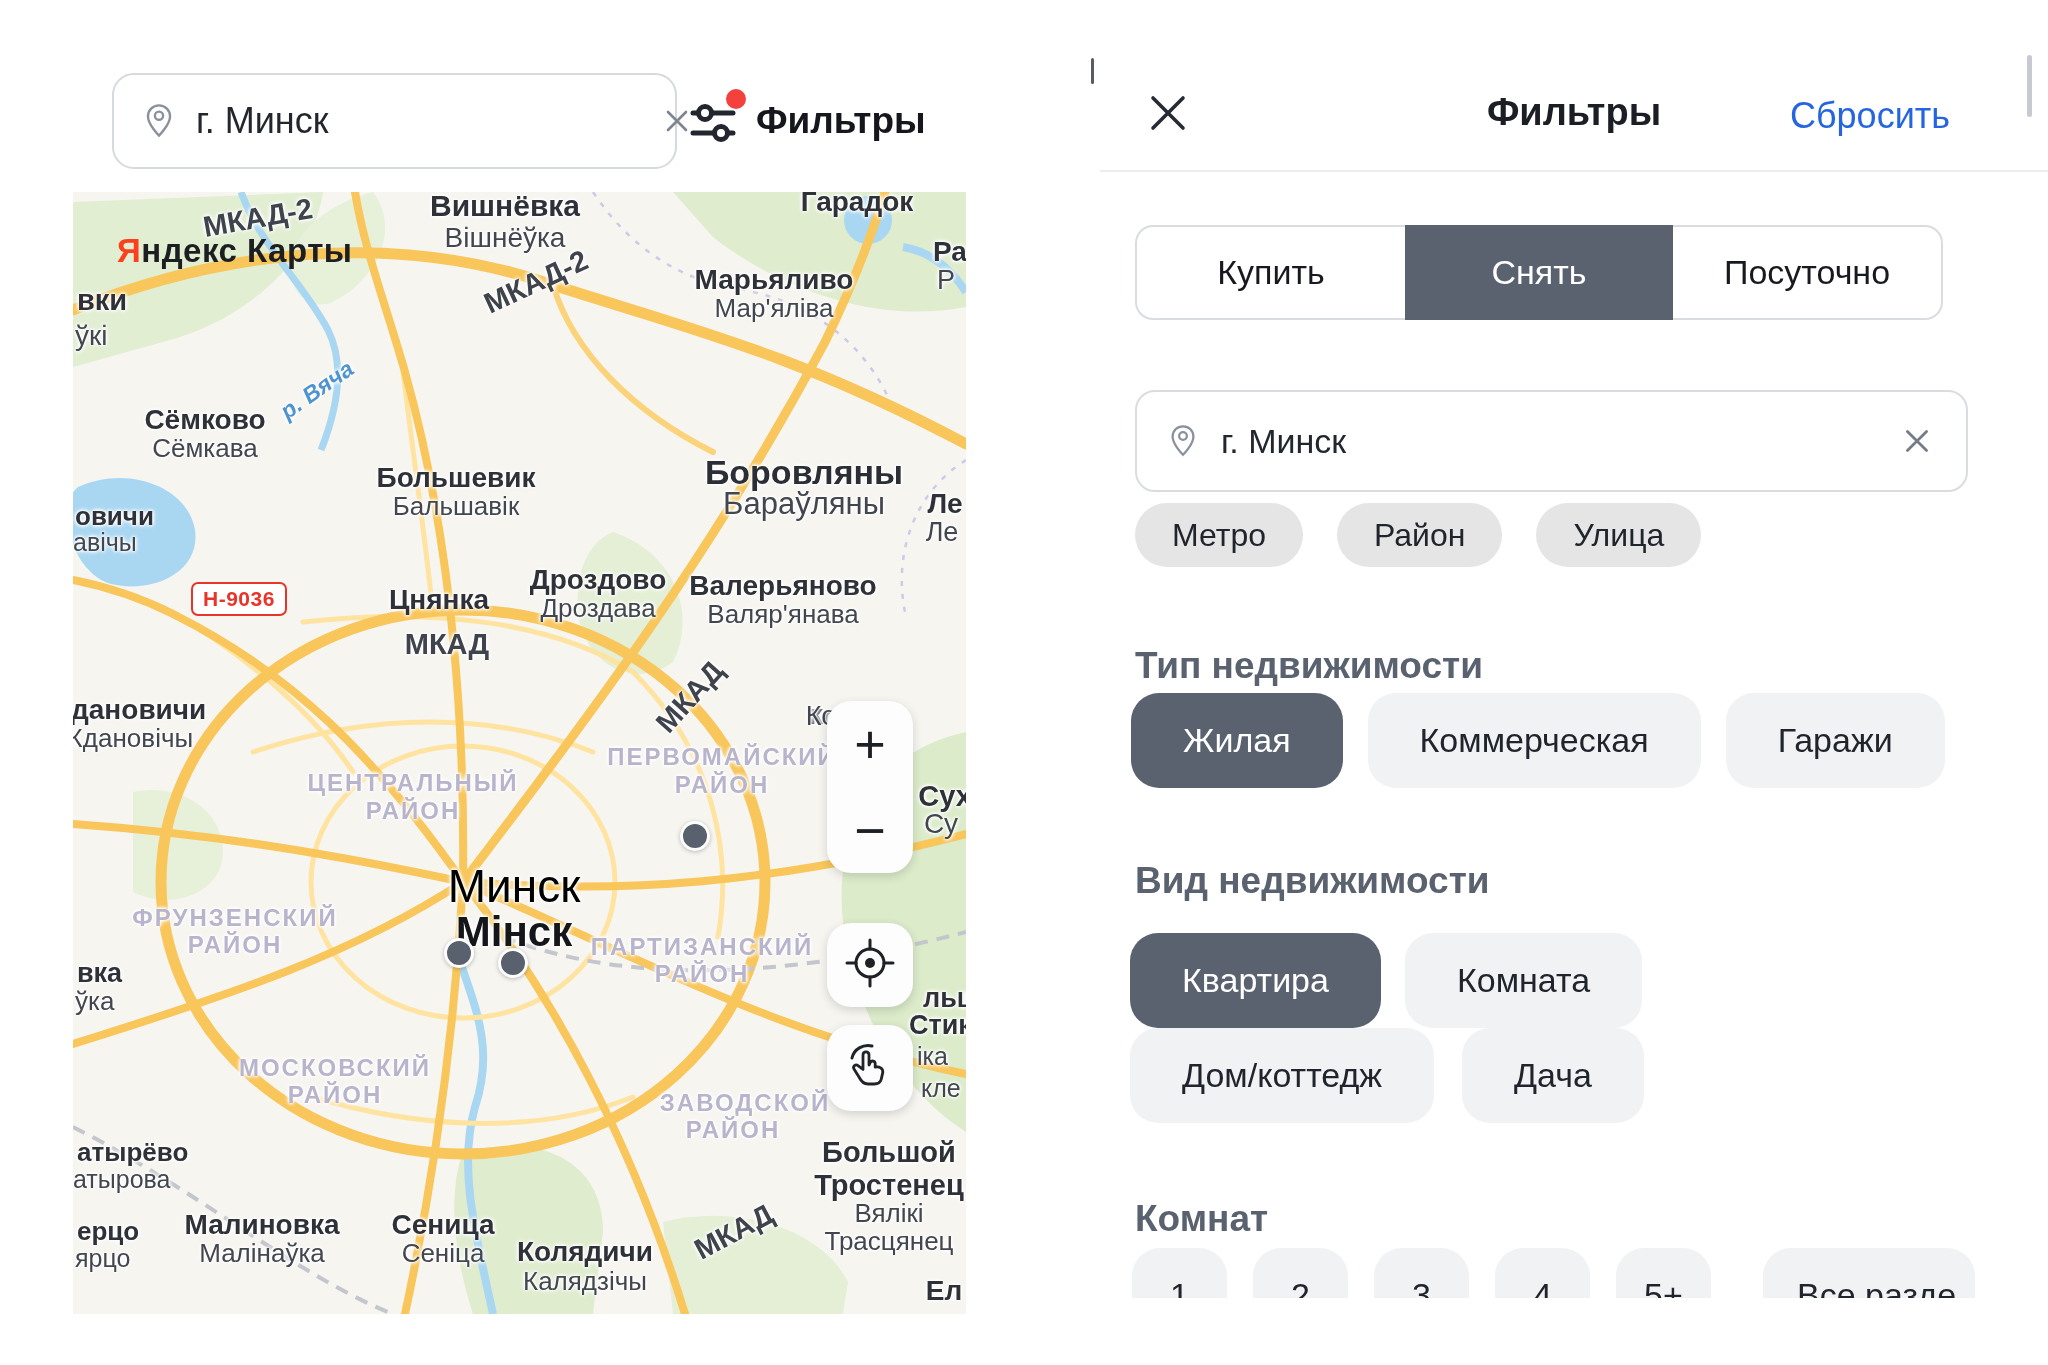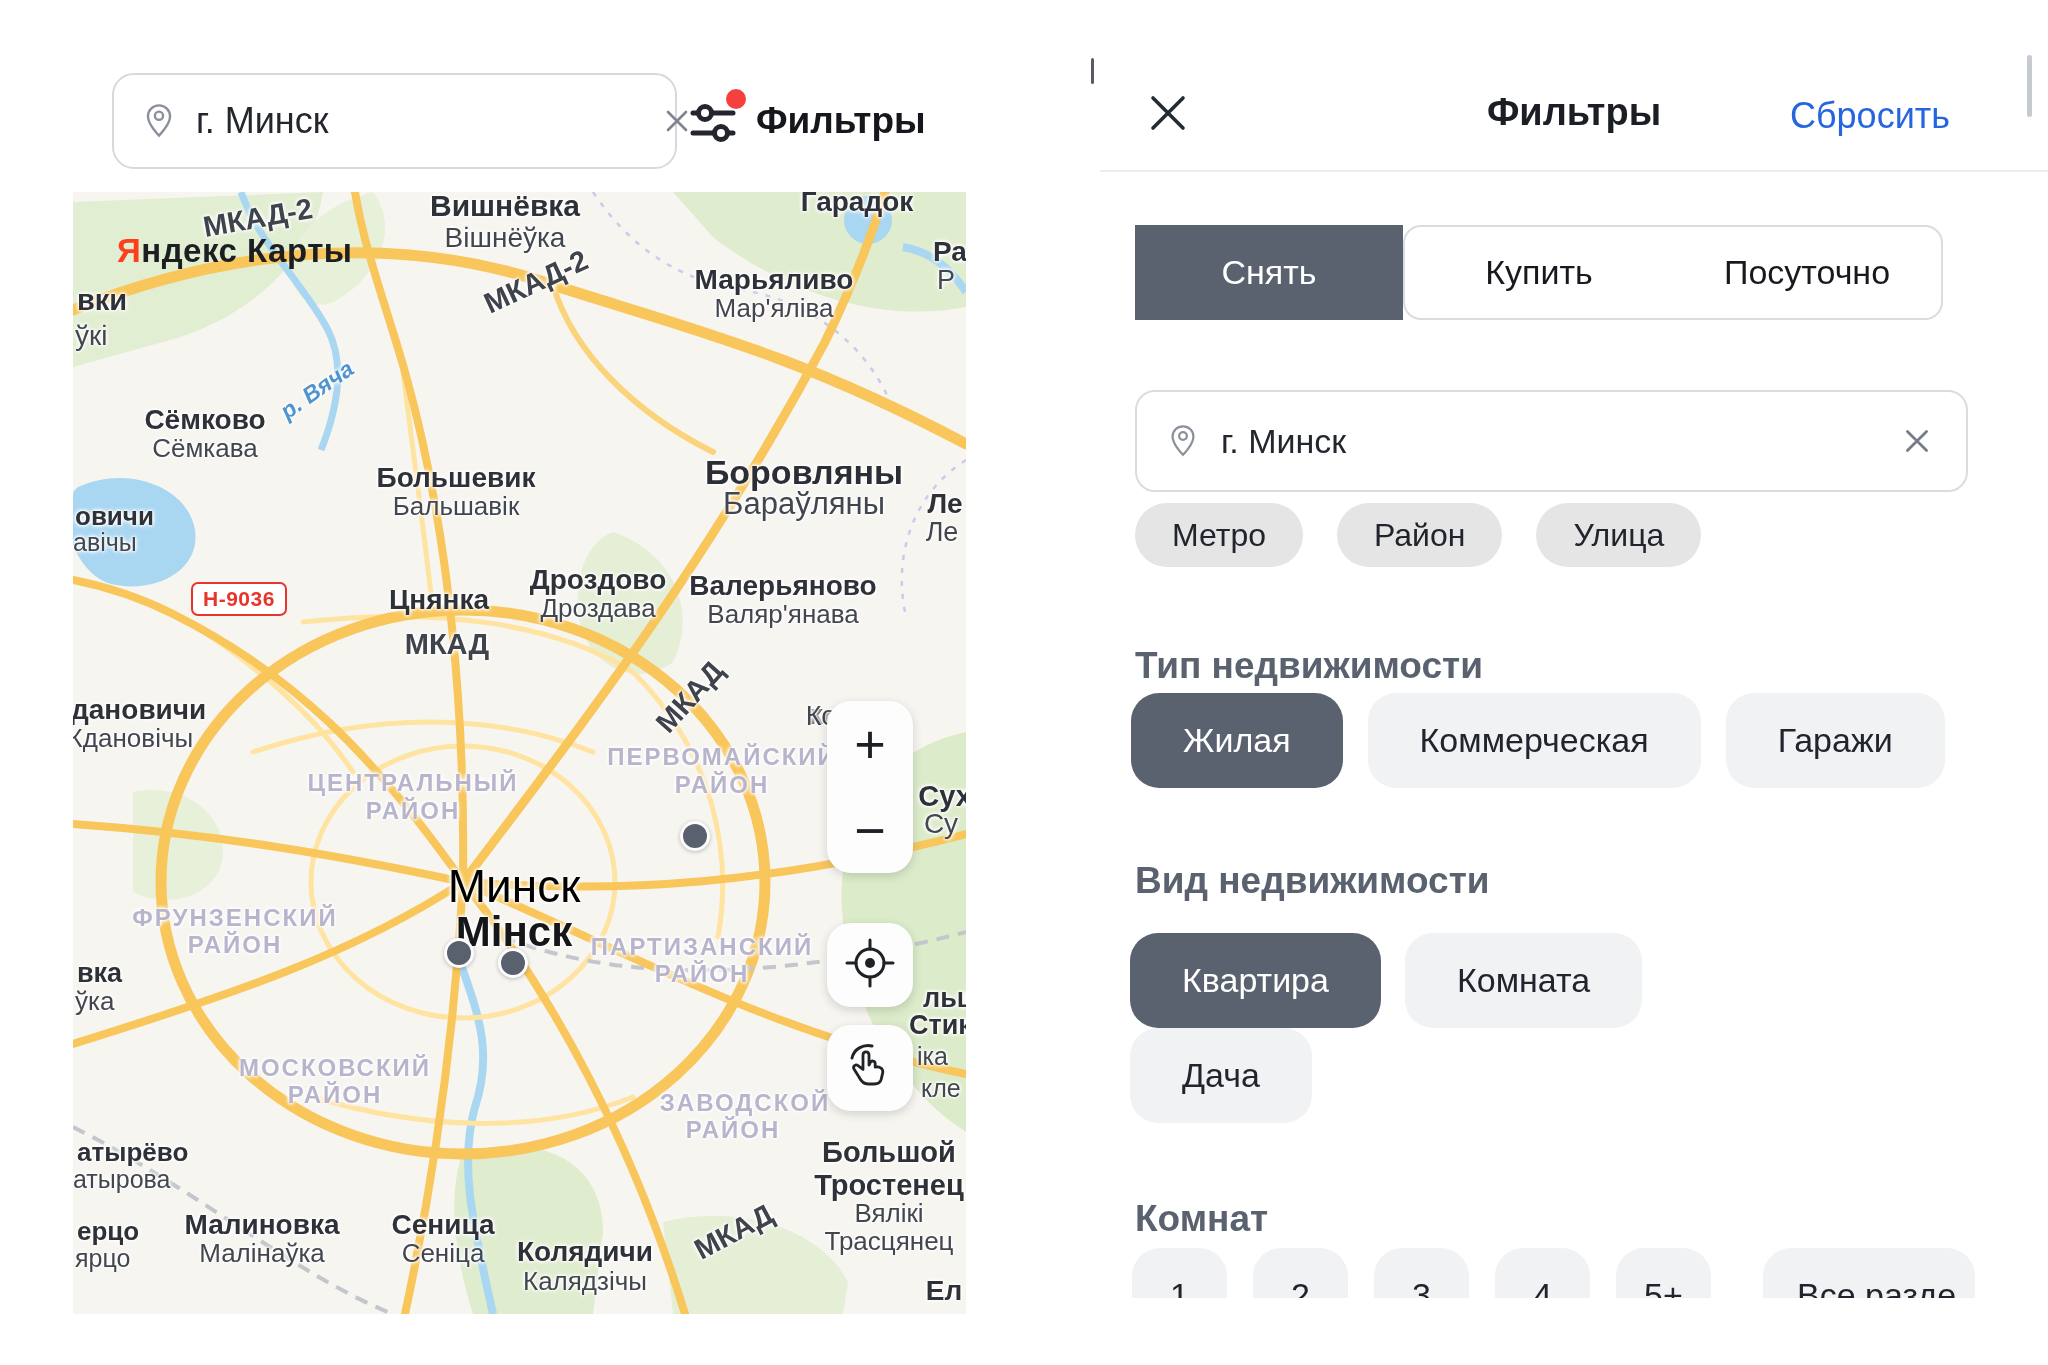--- a/index.html
+++ b/index.html
@@ -284,22 +284,22 @@
         <svg width="46" height="46" viewBox="0 0 46 46">
             <path d="M8 8 L38 38 M38 8 L8 38" stroke="#262a33" stroke-width="3.6" stroke-linecap="round"></path>
           </svg>
       </span>
       <div class="p-title">Фильтры</div>
       <button class="p-reset">Сбросить</button>
       <div class="p-divider"></div>
     </header>
 
     <div class="segmented" id="deal-seg">
+        <div class="seg light first">Купить</div>
         <div class="seg dark">Снять</div>
-        <div class="seg light first">Купить</div>
         <div class="seg light last">Посуточно</div>
       </div>
 
     <div class="p-field">
       <span class="pin">
         <svg width="28" height="34" viewBox="0 0 24 30">
             <path d="M12 2 C6.8 2 2.8 6 2.8 11.2 c0 6.6 9.2 16 9.2 16 s9.2 -9.4 9.2 -16 C21.2 6 17.2 2 12 2 Z" fill="none" stroke="#8b919c" stroke-width="2"></path>
             <circle cx="12" cy="10.6" r="3.4" fill="none" stroke="#8b919c" stroke-width="2"></circle>
           </svg>
       </span>
@@ -323,20 +323,21 @@
         <div class="chip-lg">Коммерческая</div>
         <div class="chip-lg">Гаражи</div>
       </div>
 
     <div class="h2 h2-kind">Вид недвижимости</div>
     <div class="chip-row row-kind0" id="kind-row-0">
         <div class="chip-lg sel">Квартира</div>
         <div class="chip-lg">Комната</div>
       </div>
     <div class="chip-row row-kind1" id="kind-row-1">
+        <div class="chip-lg">Дом/коттедж</div>
         <div class="chip-lg">Дача</div>
       </div>
 
     <div class="h2 h2-rooms">Комнат</div>
     <div class="chip-row row-rooms" id="rooms-chips">
         <div class="chip-lg chip-room">1</div>
         <div class="chip-lg chip-room">2</div>
         <div class="chip-lg chip-room">3</div>
         <div class="chip-lg chip-room">4</div>
         <div class="chip-lg chip-room">5+</div>

